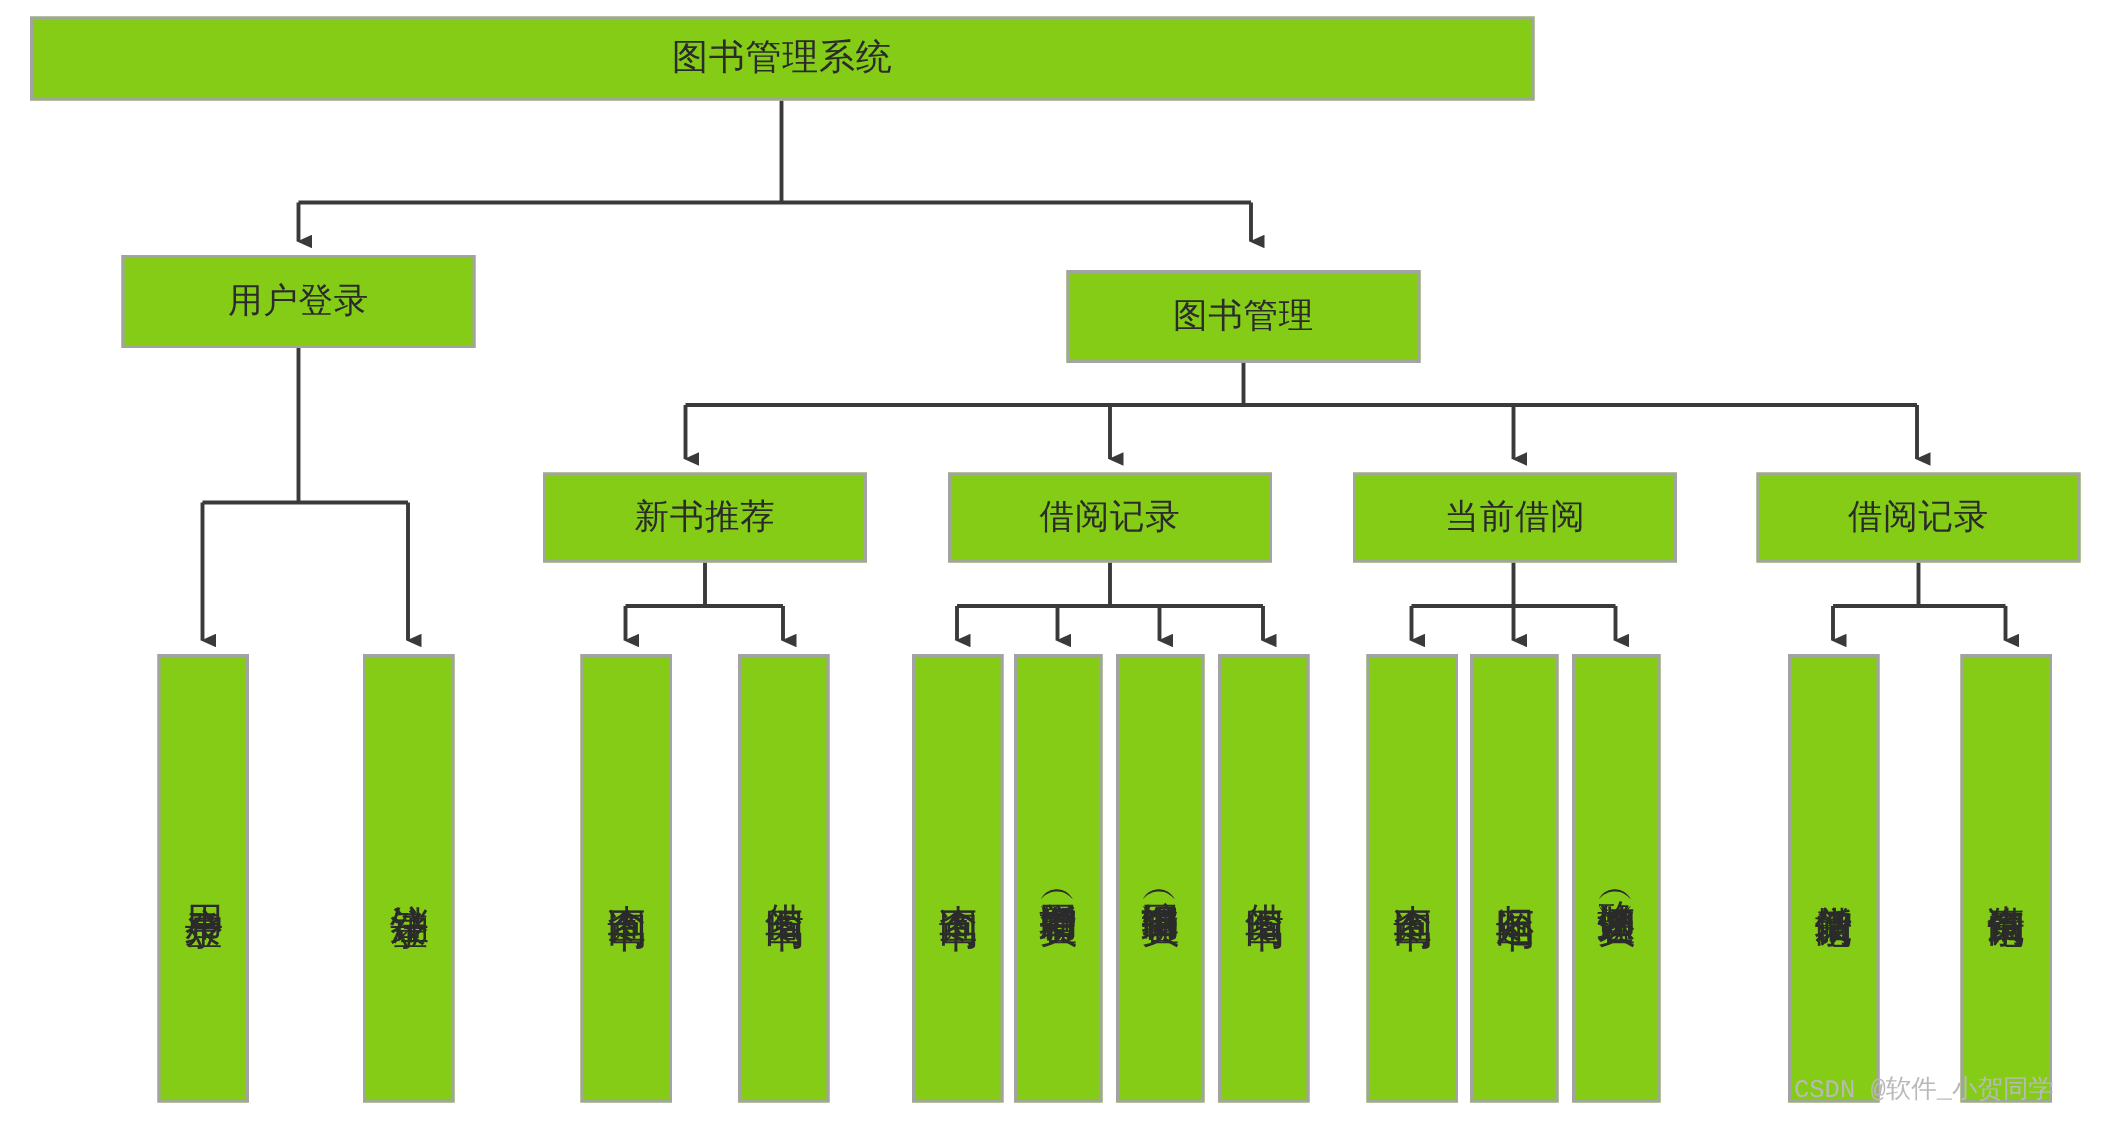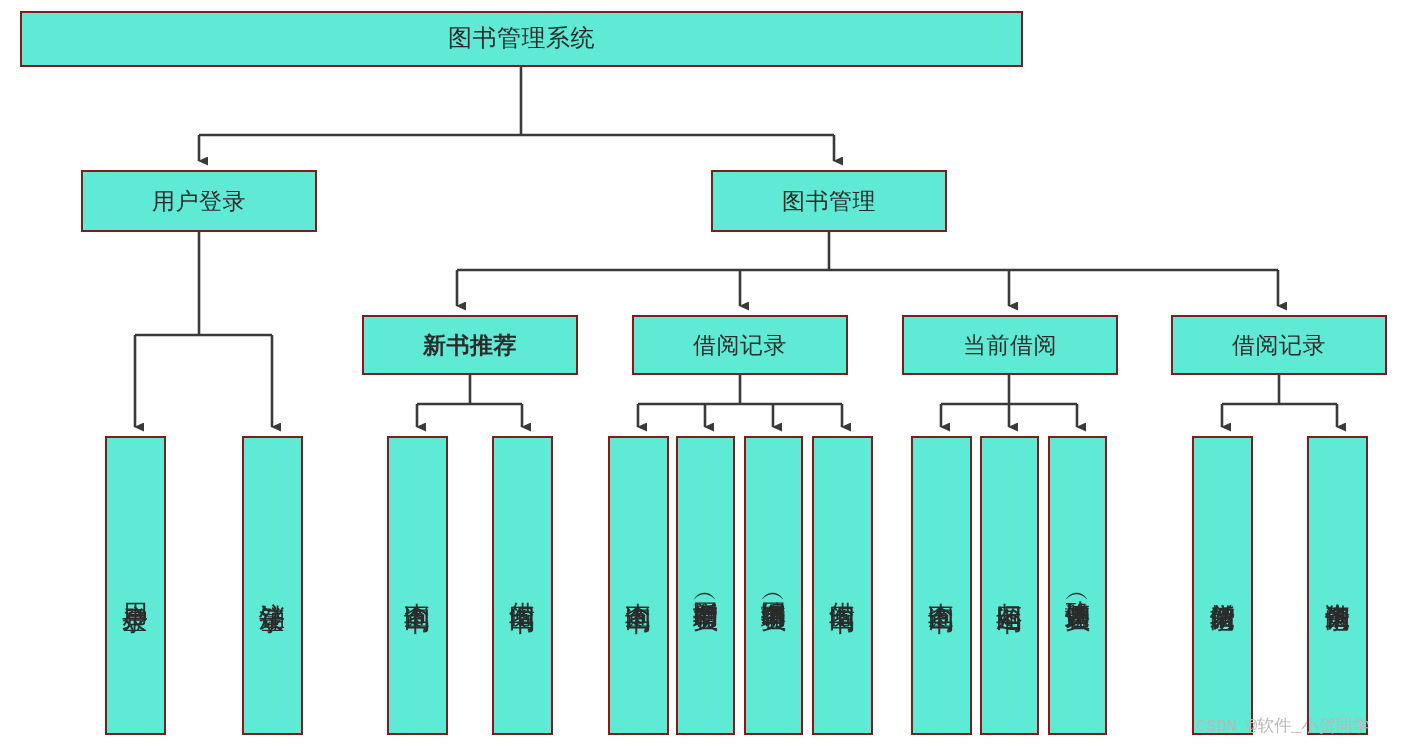--- a/index.html
+++ b/index.html
@@ -22,22 +22,22 @@
     position: absolute;
     left: 0;
     top: 0;
     width: 1405px;
     height: 747px;
     pointer-events: none;
   }
   .node {
     position: absolute;
     box-sizing: border-box;
-    background: #5eead4;
-    border: 2px solid #7f1d1d;
+    background: #84cc16;
+    border: 2px solid #a3a3a3;
     display: flex;
     align-items: center;
     justify-content: center;
     z-index: 2;
   }
   .node-label {
     color: #2b2b2b;
     line-height: 1.06;
     white-space: nowrap;
     text-align: center;
@@ -135,31 +135,31 @@
     </g>
   </svg>
 
   <div class="node horiz root" style="left:20px; top:11px; width:1003px; height:56px;">
     <span class="node-label">图书管理系统</span>
   </div>
 
   <div class="node horiz" style="left:81px; top:170px; width:236px; height:62px;">
     <span class="node-label">用户登录</span>
   </div>
-  <div class="node horiz" style="left:711px; top:170px; width:236px; height:62px;">
+  <div class="node horiz" style="left:711px; top:180px; width:236px; height:62px;">
     <span class="node-label">图书管理</span>
   </div>
 
-  <div class="node horiz" style="left:362px; top:315px; width:216px; height:60px;font-weight:bold;">
+  <div class="node horiz" style="left:362px; top:315px; width:216px; height:60px;">
     <span class="node-label">新书推荐</span>
   </div>
   <div class="node horiz" style="left:632px; top:315px; width:216px; height:60px;">
     <span class="node-label">借阅记录</span>
   </div>
-  <div class="node horiz" style="left:902px; top:315px; width:216px; height:60px;">
+  <div class="node horiz" style="left:902px; top:315px; width:216px; height:60px;font-family:Liberation Serif, serif;">
     <span class="node-label">当前借阅</span>
   </div>
   <div class="node horiz" style="left:1171px; top:315px; width:216px; height:60px;">
     <span class="node-label">借阅记录</span>
   </div>
 
   <div class="node vert" style="left:105px; top:436px; width:61px; height:299px;">
     <span class="node-label">用户登录</span>
   </div>
   <div class="node vert" style="left:242px; top:436px; width:61px; height:299px;">

